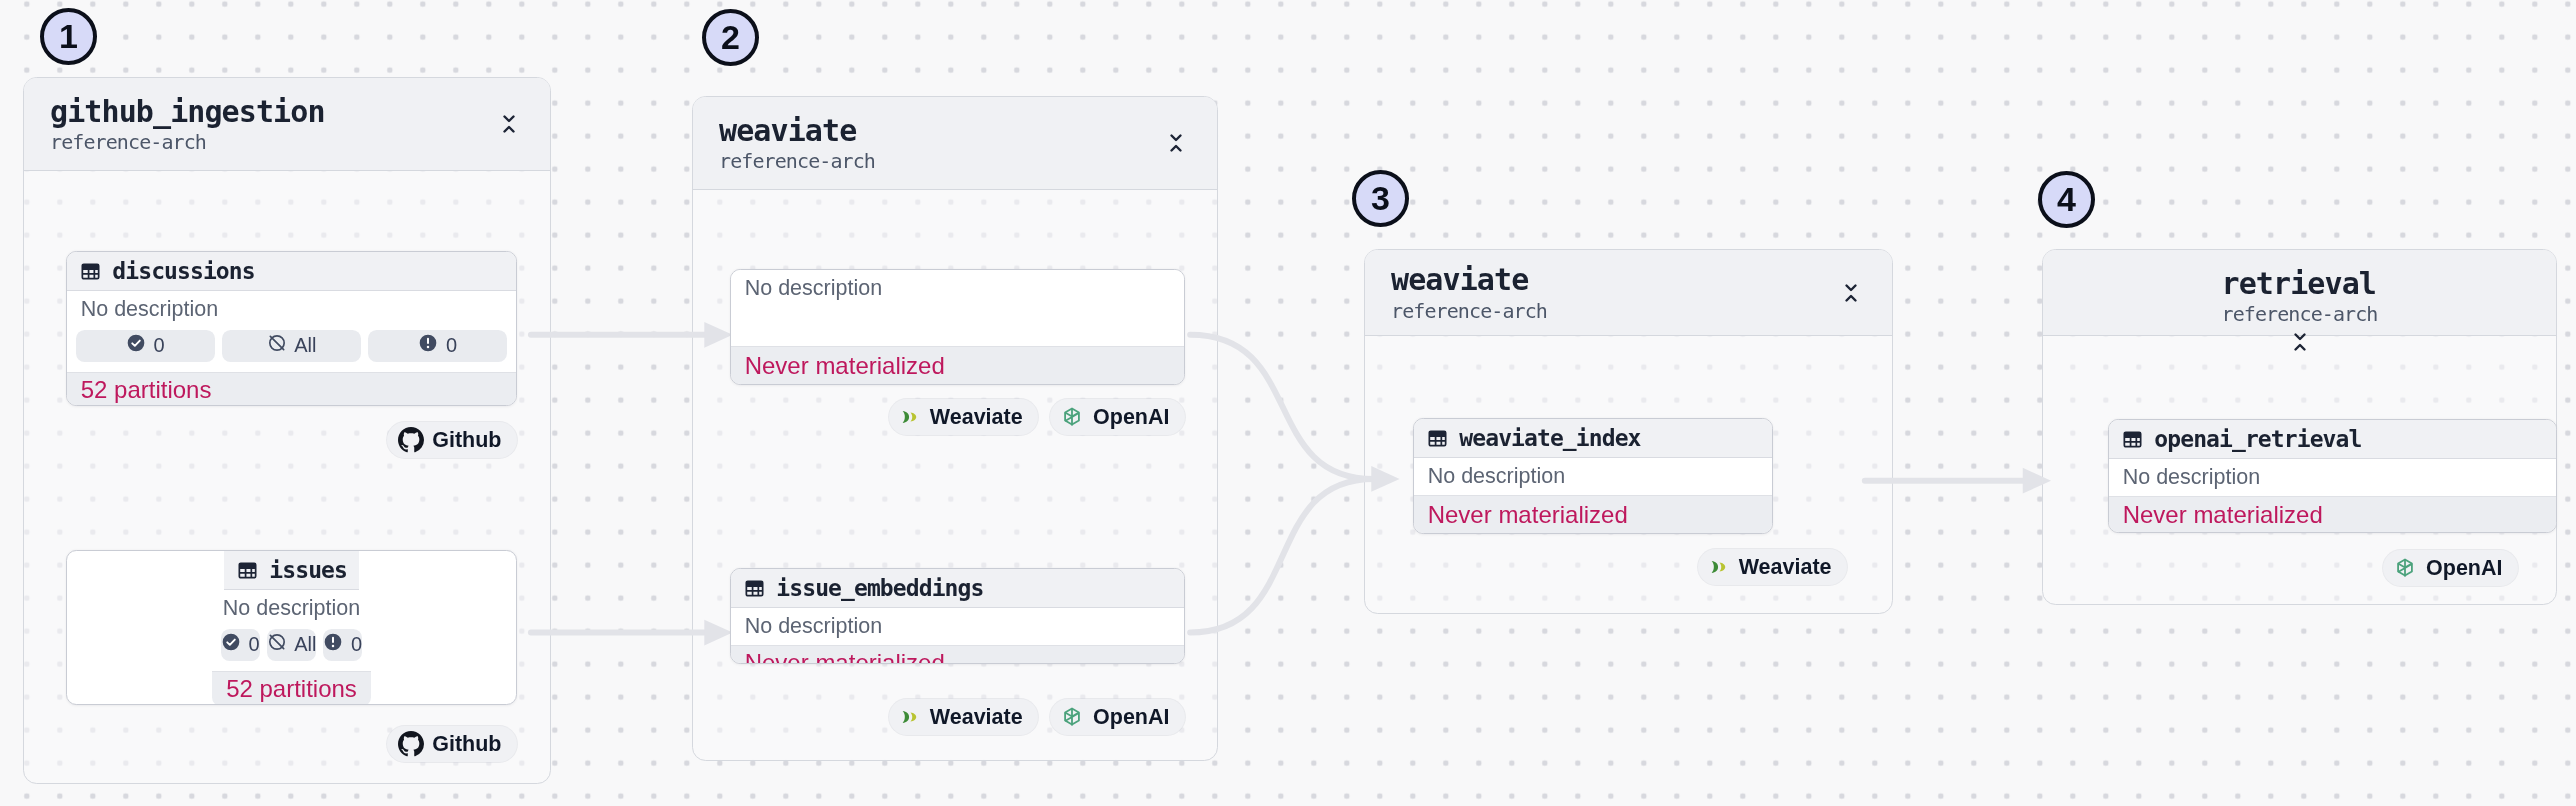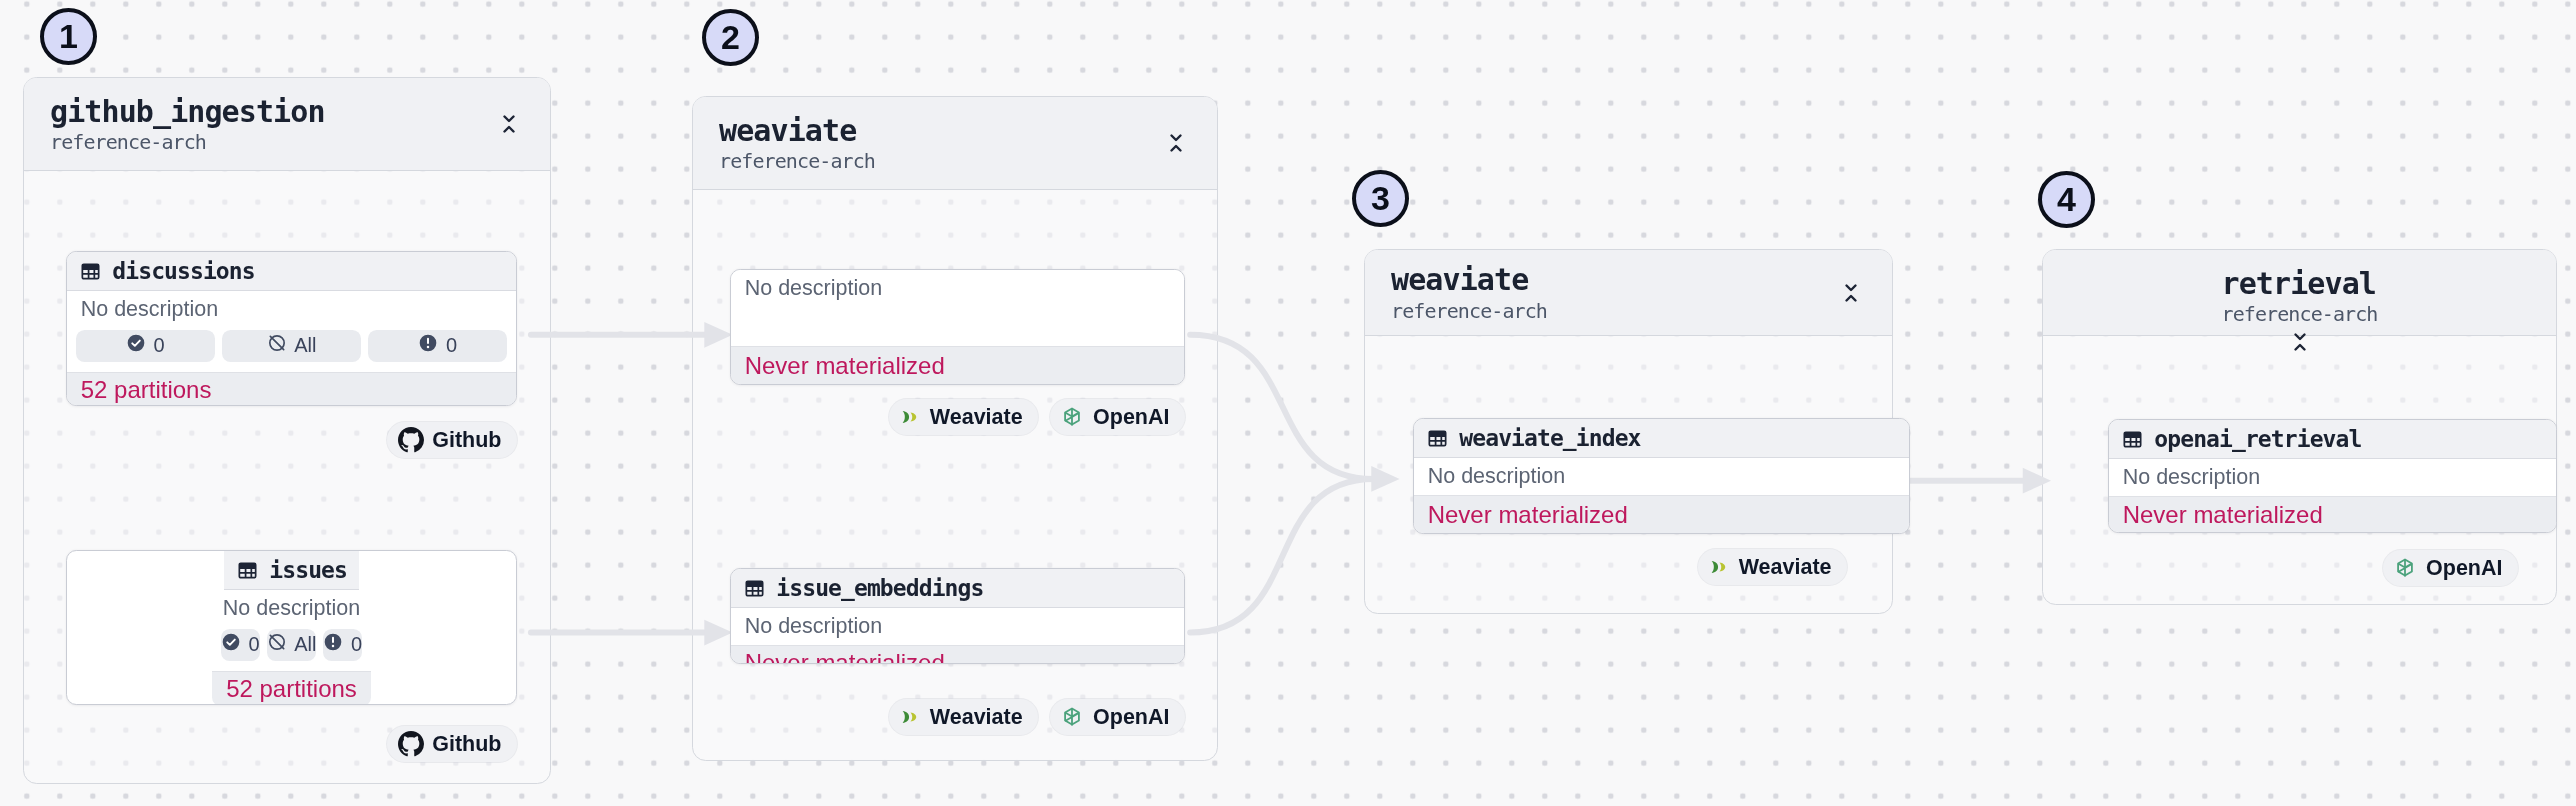--- a/index.html
+++ b/index.html
@@ -283,21 +283,21 @@
             <path d="M3.5 9.5h17M10 9.5v10M16 9.5v10M3.5 14.5h17"></path>
           </g>
           <rect x="3.5" y="4.5" width="17" height="5" rx="1.5" fill="#1d2435"></rect>
         </svg></span>
     <span class="n-name">issue_embeddings</span>
   </header>
   <div class="n-desc">No description</div>
   <footer class="n-footer">Never materialized</footer>
 </article>
 
-<article class="node" style="left:1413px;top:418px;width:497px;height:116px;">
+<article class="node" style="left:1413px;top:418px;width:360px;height:116px;">
   <header class="node-header">
     <span class="n-icon"><svg width="23" height="23" viewBox="0 0 24 24">
           <g stroke="#1d2435" stroke-width="1.8" fill="none">
             <rect x="3.5" y="4.5" width="17" height="15" rx="1.5"></rect>
             <path d="M3.5 9.5h17M10 9.5v10M16 9.5v10M3.5 14.5h17"></path>
           </g>
           <rect x="3.5" y="4.5" width="17" height="5" rx="1.5" fill="#1d2435"></rect>
         </svg></span>
     <span class="n-name">weaviate_index</span>
   </header>

